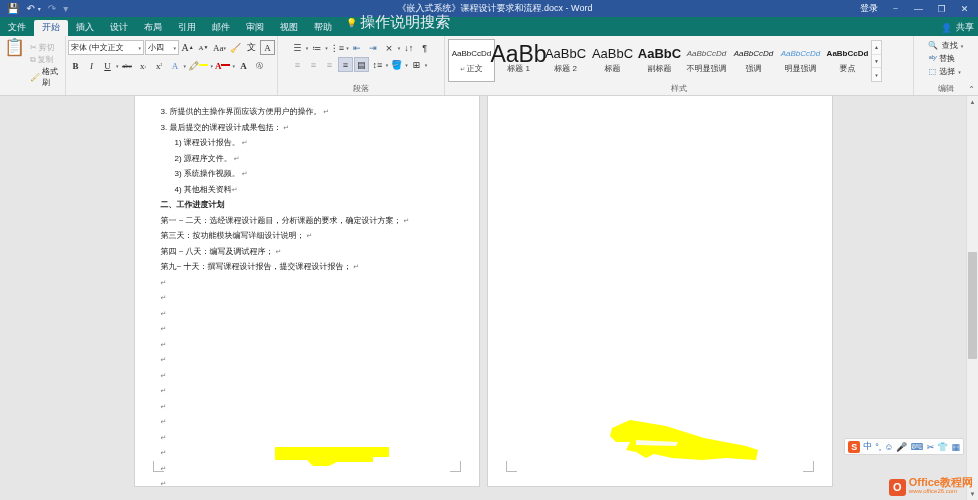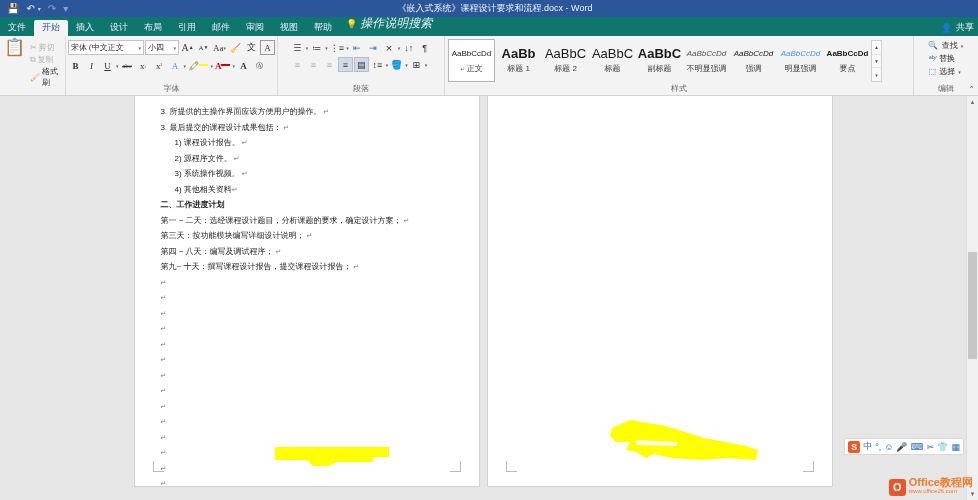--- a/index.html
+++ b/index.html
@@ -47,21 +47,21 @@
   .tab {
     font-size: 9px; color: #e6edf7; padding: 3px 8px 4px 8px;
     line-height: 1;
   }
   .tab.active {
     background: #f3f3f3; color: #2b579a; border-radius: 2px 2px 0 0;
     font-weight: normal;
   }
   .tell-me { display: flex; align-items: center; gap: 3px; padding: 3px 8px 4px 6px; }
   .bulb { font-size: 9px; color: #ffd34d; }
-  .tell-me span.tm-text { font-size: 12px; color: #e6edf7; font-style: italic; }
+  .tell-me span.tm-text { font-size: 15px; color: #e6edf7; }
   .share-row {
     position: absolute; right: 4px; bottom: 2px;
     display: flex; align-items: center; gap: 3px;
     font-size: 9px; color: #eaf0f9;
   }
 
   
   .ribbon {
     height: 60px; background: #f3f3f3; border-bottom: 1px solid #d4d4d4;
     display: flex; align-items: stretch; position: relative;
@@ -239,20 +239,27 @@
 
   <div class="titlebar">
     <div class="qat">
       <span class="qat-btn">💾</span>
       <span class="qat-btn">↶</span>
       <span class="qat-caret">▾</span>
       <span class="qat-btn dim">↷</span>
       <span class="qat-btn dim">▾</span>
     </div>
     <div class="title-text">《嵌入式系统》课程设计要求和流程.docx  -  Word</div>
+    <div class="tb-right">
+      <span class="signin">登录</span>
+      <span class="winbtn">⎯</span>
+      <span class="winbtn">—</span>
+      <span class="winbtn">❐</span>
+      <span class="winbtn close">✕</span>
+    </div>
   </div>
 
   <div class="tabbar">
     <div class="tab">文件</div>
     <div class="tab active">开始</div>
     <div class="tab">插入</div>
     <div class="tab">设计</div>
     <div class="tab">布局</div>
     <div class="tab">引用</div>
     <div class="tab">邮件</div>
@@ -327,21 +334,20 @@
           <span class="rbtn" style="color:#5b8fc9;">A</span>
           <span class="caret-s">▾</span>
           <span class="rbtn" style="color:#7a6a12;">🖍<span class="underbar" style="background:#ffff00;"></span></span>
           <span class="caret-s">▾</span>
           <span class="rbtn hl-a">A<span class="underbar" style="background:#c00;"></span></span>
           <span class="caret-s">▾</span>
           <span class="rbtn" style="font-weight:bold;">A</span>
           <span class="rbtn" style="font-size:7px;">Ⓐ</span>
         </div>
       </div>
-      <div class="group-label">字体</div>
     </div>
 
     <div class="group g-para">
       <div class="group-body" style="flex-direction:column;align-items:flex-start;">
         <div class="para-row">
           <span class="rbtn">☰</span>
           <span class="caret-s">▾</span>
           <span class="rbtn">≔</span>
           <span class="caret-s">▾</span>
           <span class="rbtn">⋮≡</span>
@@ -371,21 +377,21 @@
     </div>
 
     <div class="group g-styles">
       <div class="group-body" style="width:100%;">
         <div class="styles-gallery">
           <div class="style-card sel">
             <span class="style-prev" style="font-size:8px;">AaBbCcDd</span>
             <span class="style-name"><span class="pilcrow">↵ </span><span>正文</span></span>
           </div>
           <div class="style-card">
-            <span class="style-prev" style="font-size:13px;font-weight:bold;">AaBb</span>
+            <span class="style-prev" style="font-size:23px;font-weight:normal;">AaBb</span>
             <span class="style-name">标题 1</span>
           </div>
           <div class="style-card">
             <span class="style-prev" style="font-size:13px;">AaBbC</span>
             <span class="style-name">标题 2</span>
           </div>
           <div class="style-card">
             <span class="style-prev" style="font-size:13px;">AaBbC</span>
             <span class="style-name">标题</span>
           </div>

